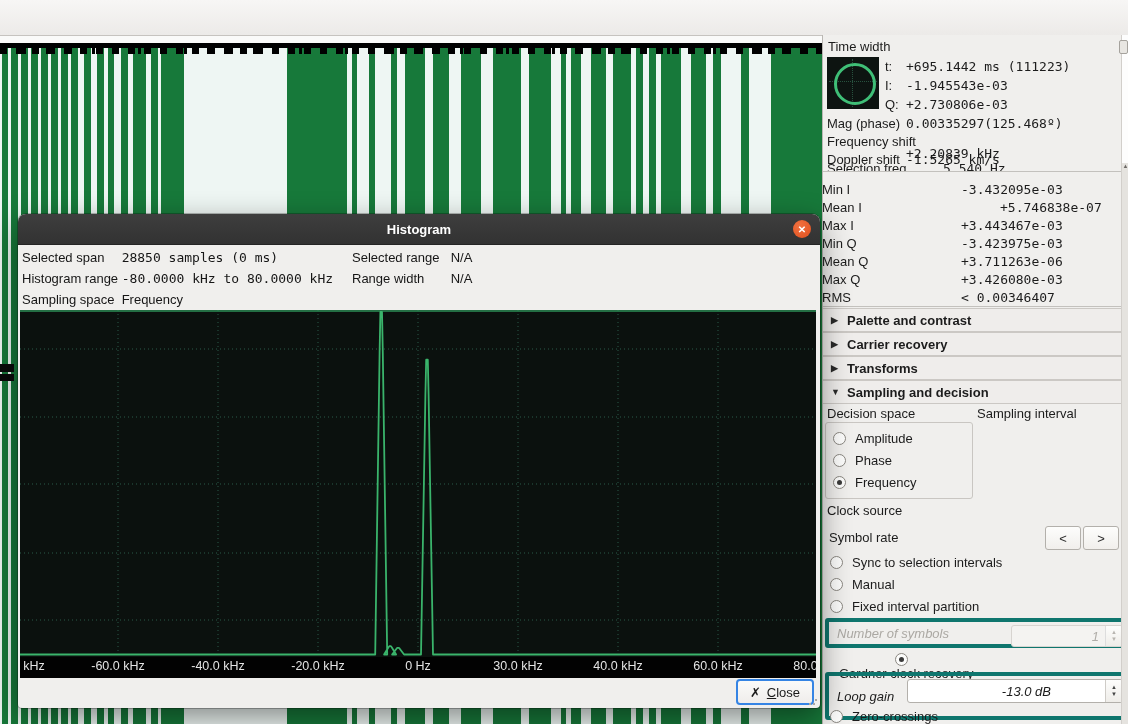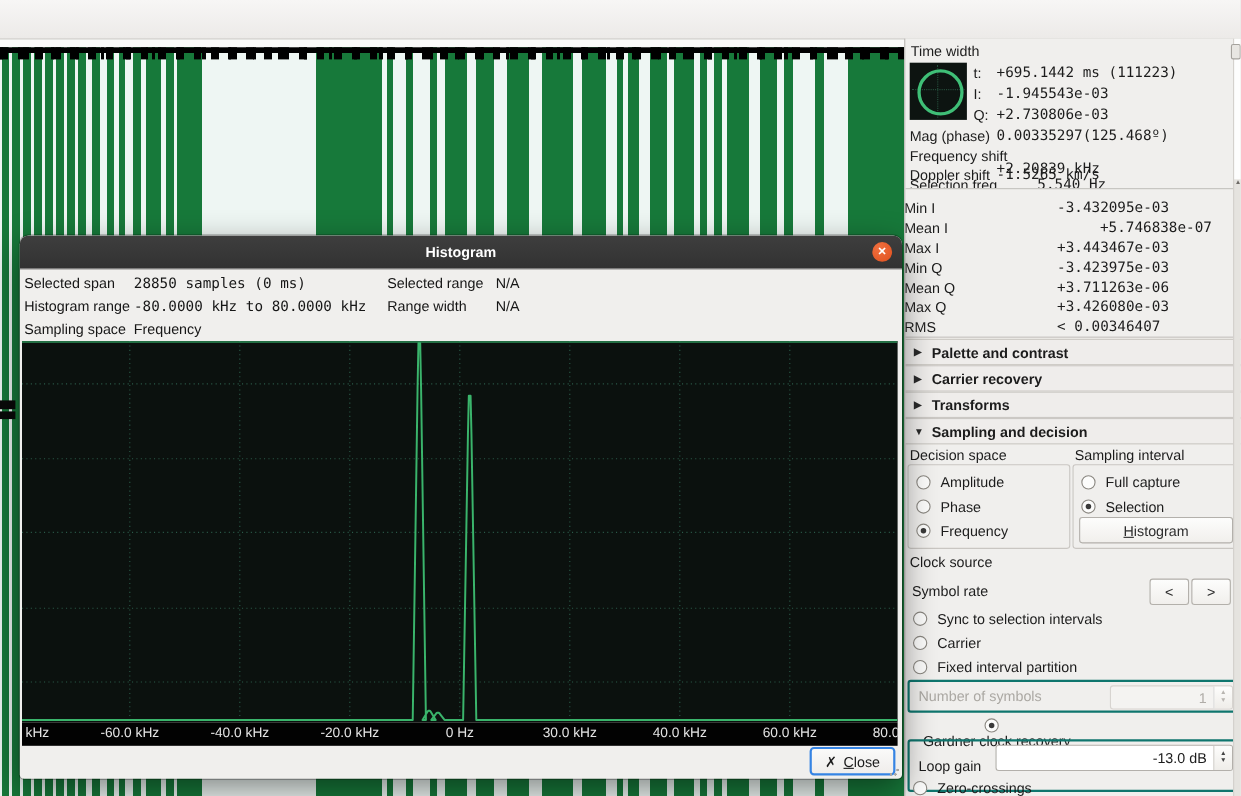--- a/index.html
+++ b/index.html
@@ -73,21 +73,21 @@
   .spin{position:absolute;border:1px solid #b3b0ab;border-radius:3px;background:#fff;
     display:flex;box-sizing:border-box;overflow:hidden;}
   .spin .val{flex:1;text-align:right;padding:0 6px;align-self:center;white-space:nowrap;}
   .spin .arrows{width:16px;border-left:1px solid #cfccc7;display:flex;flex-direction:column;
     align-items:center;justify-content:center;background:linear-gradient(#fdfdfc,#efede9);
     font-size:6px;line-height:7px;color:#444;flex:0 0 auto;}
   .spin.disabled{border-color:#d7d4d0;background:#f4f3f1;}
   .spin.disabled .val{color:#b0ada8;}
   .spin.disabled .arrows{color:#b8b5b0;border-left-color:#ddd;}
 
-  .frame{position:absolute;border:2px solid #0f766e;border-radius:3px;box-sizing:border-box;}
+  .frame{position:absolute;border:4px solid #0f766e;border-radius:3px;box-sizing:border-box;font-style:italic;}
   .frame .flabel{position:absolute;left:8px;top:50%;transform:translateY(-50%);white-space:nowrap;}
 
   .vscroll{position:absolute;right:0;top:0;width:7px;height:689px;background:#e5e3df;border-left:1px solid #d2cfcb;}
   .vscroll .white{position:absolute;left:0;top:0;width:7px;height:128px;background:#fdfdfd;}
   .vscroll .uparrow{position:absolute;left:0;top:128px;width:7px;font-size:6px;color:#6d6a66;text-align:center;}
   .clipped-icon{position:absolute;right:1px;top:5px;width:7px;height:12px;border:1px solid #a5a29d;border-radius:2px;background:#e8e6e2;}
 
   
   .dialog{position:absolute;left:18px;top:214px;width:802px;height:494px;background:#f0efed;
     border-radius:8px 8px 4px 4px;box-shadow:0 10px 30px rgba(0,0,0,.45),0 0 0 1px rgba(0,0,0,.25);}
@@ -207,45 +207,34 @@
       <div class="radio-row" style="left:7px;top:29px;">
         <span class="radio"></span>
         <span class="rlabel">Phase</span>
       </div>
       <div class="radio-row" style="left:7px;top:51px;">
         <span class="radio checked"></span>
         <span class="rlabel">Frequency</span>
       </div>
     </div>
 
-    <div class="groupbox" style="left:152px;top:387px;width:150px;height:75px;">
-      <div class="radio-row" style="left:7px;top:7px;">
-        <span class="radio"></span>
-        <span class="rlabel">Full capture</span>
-      </div>
-      <div class="radio-row" style="left:7px;top:29px;">
-        <span class="radio checked"></span>
-        <span class="rlabel">Selection</span>
-      </div>
-      <div class="btn" style="position:absolute;left:5px;top:47px;width:140px;height:24px;"><u>H</u>istogram</div>
-    </div>
 
     <div class="abs" style="left:4px;top:468px;">Clock source</div>
 
     <div class="abs" style="left:6px;top:495px;">Symbol rate</div>
     <div class="btn" style="position:absolute;left:222px;top:491px;width:36px;height:24px;">&lt;</div>
     <div class="btn" style="position:absolute;left:260px;top:491px;width:36px;height:24px;">&gt;</div>
 
     <div class="radio-row" style="left:7px;top:519px;">
       <span class="radio"></span>
       <span class="rlabel">Sync to selection intervals</span>
     </div>
     <div class="radio-row" style="left:7px;top:541px;">
       <span class="radio"></span>
-      <span class="rlabel">Carrier</span>
+      <span class="rlabel">Manual</span>
     </div>
     <div class="radio-row" style="left:7px;top:563px;">
       <span class="radio"></span>
       <span class="rlabel">Fixed interval partition</span>
     </div>
 
     <div class="frame" style="left:2px;top:583px;width:300px;height:30px;">
       <span class="flabel" style="color:#aba8a3;">Number of symbols</span>
       <div class="spin disabled" style="left:182px;top:3px;width:112px;height:22px;">
         <span class="val">1</span>
@@ -256,21 +245,21 @@
       </div>
     </div>
 
     <div class="radio-row" style="left:7px;top:618px;flex-direction:column;">
       <span class="radio checked"></span>
       <span class="rlabel">Gardner clock recovery</span>
     </div>
 
     <div class="frame" style="left:2px;top:637px;width:300px;height:48px;">
       <span class="flabel">Loop gain</span>
-      <div class="spin" style="left:78px;top:3px;width:216px;height:24px;">
+      <div class="spin" style="left:78px;top:3px;width:216px;height:24px;gap:48px;">
         <span class="val">-13.0 dB</span>
         <span class="arrows">
             <span>▲</span>
             <span>▼</span>
           </span>
       </div>
     </div>
 
     <div class="radio-row" style="left:7px;top:673px;">
       <span class="radio"></span>

